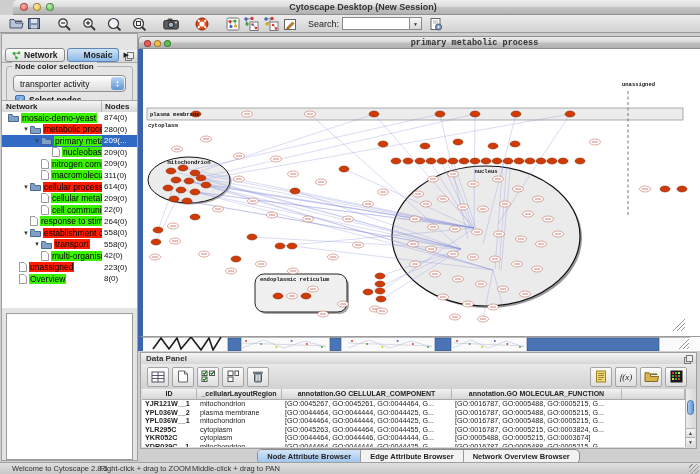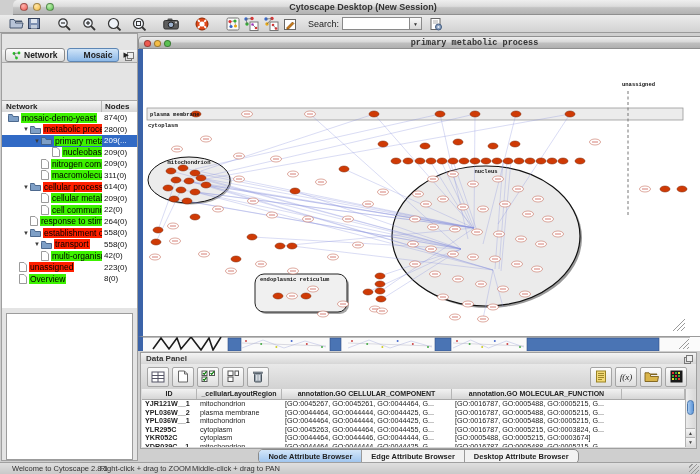--- a/index.html
+++ b/index.html
@@ -280,20 +280,34 @@
             <circle cx="4.5" cy="7" r="1.4" fill="#2c2"></circle>
             <line x1="2" y1="2.5" x2="7" y2="2" stroke="#555" stroke-width="0.6"></line>
             <line x1="2" y1="2.5" x2="4.5" y2="7" stroke="#555" stroke-width="0.6"></line>
           </svg>
         <span>Network</span>
       </div>
       <div class="cptab sel">
         <span>Mosaic</span>
       </div>
       <span class="tab-arrow">▶</span>
+    </div>
+    <div class="cp-group">
+      <span class="legend">Node color selection</span>
+      <div class="cp-select">
+        <span class="val">transporter activity</span>
+        <span class="step">
+            <span>▲</span>
+            <span>▼</span>
+          </span>
+      </div>
+      <div class="cp-check">
+        <span class="cbox">✓</span>
+        <span class="clab">Select nodes</span>
+      </div>
     </div>
     <div class="cp-listhead">
       <span class="c1">Network</span>
       <span class="c2">Nodes</span>
     </div>
     <div class="tree">
         <div class="trow">
           <span class="texp" style="width:5px"></span>
           <svg class="ticon" width="11" height="9" viewBox="0 0 11 9">
             <path d="M0.5 2.5 L0.5 8.5 L10.5 8.5 L10.5 3.5 L5.2 3.5 L4.2 1.5 L0.5 1.5 Z" fill="#7e9fc6" stroke="#3f5d85" stroke-width="0.9"></path>
@@ -877,21 +891,21 @@
       <div class="dp-thumb"></div>
       <div class="dp-arr" style="bottom:9px">▲</div>
       <div class="dp-arr" style="bottom:0">▼</div>
     </div>
   </div>
 
   <div class="btabs">
     <div class="btabs-inner" id="btabs-inner">
         <span class="btab sel">Node Attribute Browser</span>
         <span class="btab">Edge Attribute Browser</span>
-        <span class="btab">Desktop Attribute Browser</span>
+        <span class="btab">Network Overview Browser</span>
       </div>
   </div>
 
   <div class="statusbar">
     <span class="st1">Welcome to Cytoscape 2.8.1</span>
     <span class="st2">Right-click + drag to ZOOM</span>
     <span class="st3">Middle-click + drag to PAN</span>
     <div class="grip"></div>
   </div>
 

